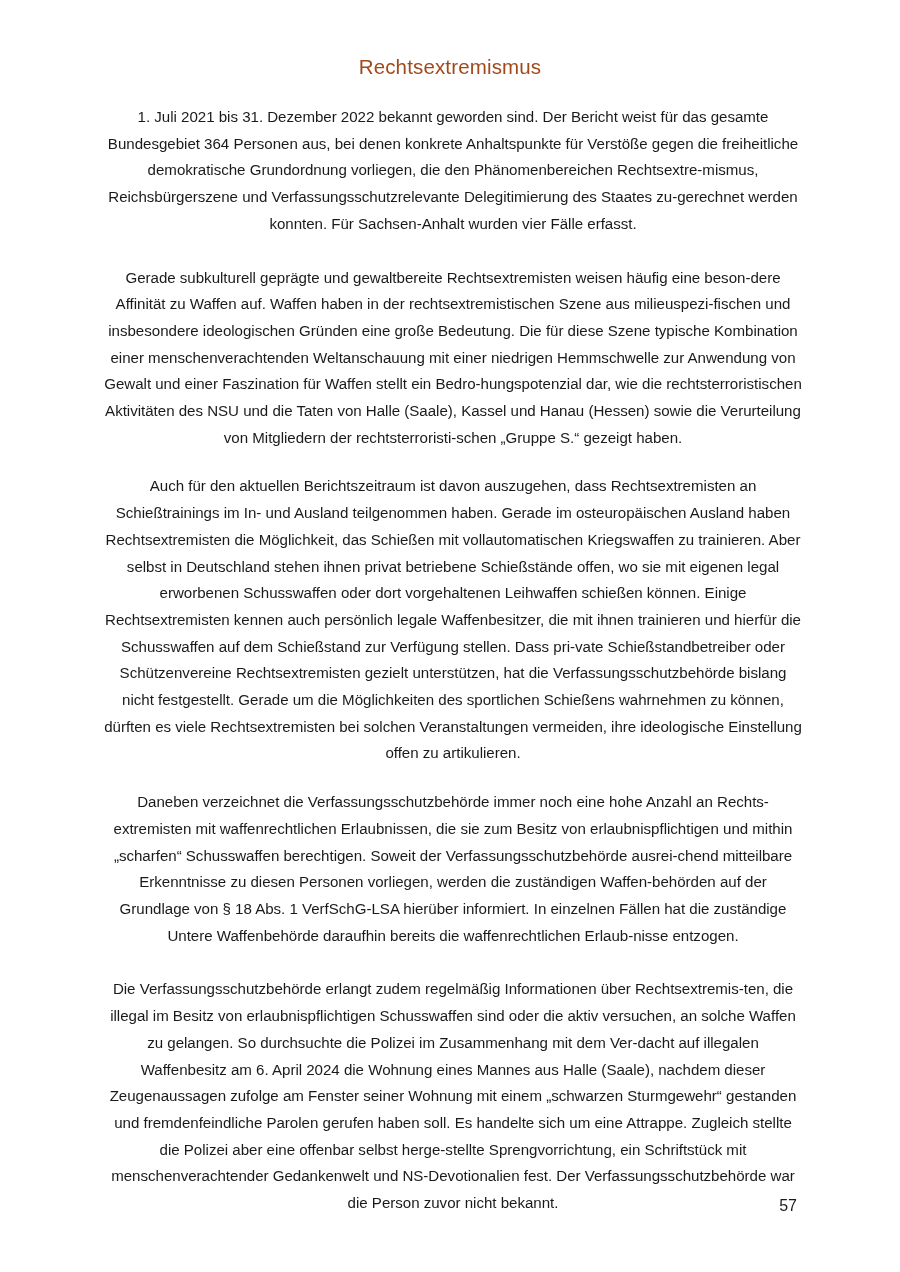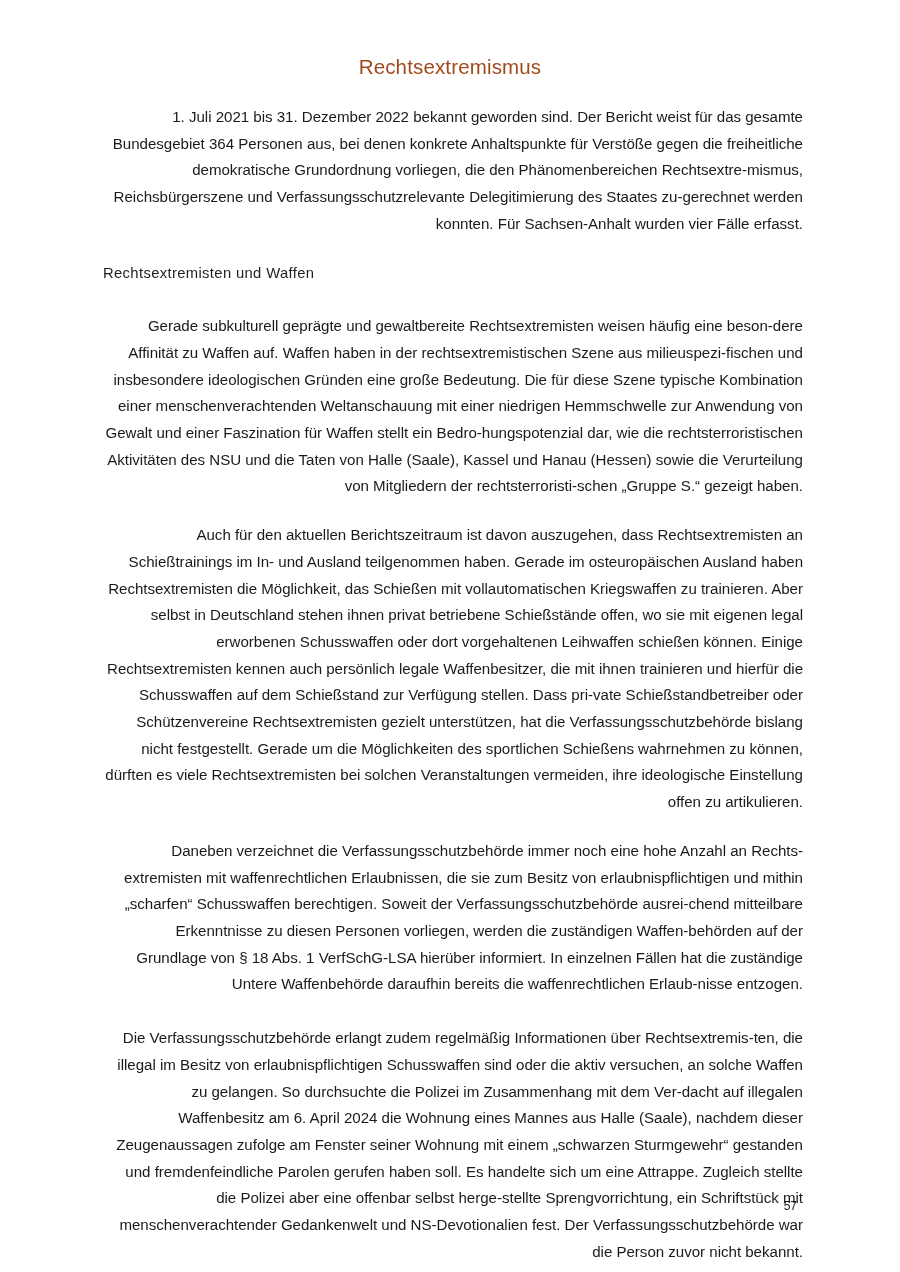--- a/index.html
+++ b/index.html
@@ -35,21 +35,21 @@
   .body-block {
     position: absolute;
     left: 103px;
     top: 104px;
     width: 700px;
   }
   p.para {
     margin: 0 0 22px 0;
     font-size: 15.1px;
     line-height: 26.7px;
-    text-align: right;
+    text-align: center;
     white-space: pre-wrap;
     letter-spacing: -0.02px;
   }
   p.para:last-of-type {
     margin-bottom: 0;
     margin-top: 27px;
   }
   .subhead {
     margin: 0;
     font-size: 14.8px;
@@ -61,38 +61,37 @@
   .section-group {
     margin-bottom: 22px;
   }
   .section-group .para {
     margin-bottom: 0;
   }
   .page-number {
     position: absolute;
     right: 103px;
     top: 1196px;
-    font-size: 12px;
+    font-size: 16px;
     line-height: 20px;
     color: #1a1a1a;
   }
 </style>
 </head>
 <body>
 
 <div class="page">
 
   <h1 class="doc-title">Rechtsextremismus</h1>
 
   <div class="body-block">
 
     <p class="para">1. Juli 2021 bis 31. Dezember 2022 bekannt geworden sind. Der Bericht weist für das gesamte Bundesgebiet 364 Personen aus, bei denen konkrete Anhaltspunkte für Verstöße gegen die freiheitliche demokratische Grundordnung vorliegen, die den Phänomenbereichen Rechtsextre-mismus, Reichsbürgerszene und Verfassungsschutzrelevante Delegitimierung des Staates zu-gerechnet werden konnten. Für Sachsen-Anhalt wurden vier Fälle erfasst.</p>
 
     <div class="section-group">
-      <div class="subhead">Rechtsextremisten und Waffen</div>
       <p class="para">Gerade subkulturell geprägte und gewaltbereite Rechtsextremisten weisen häufig eine beson-dere Affinität zu Waffen auf. Waffen haben in der rechtsextremistischen Szene aus milieuspezi-fischen und insbesondere ideologischen Gründen eine große Bedeutung. Die für diese Szene typische Kombination einer menschenverachtenden Weltanschauung mit einer niedrigen Hemmschwelle zur Anwendung von Gewalt und einer Faszination für Waffen stellt ein Bedro-hungspotenzial dar, wie die rechtsterroristischen Aktivitäten des NSU und die Taten von Halle (Saale), Kassel und Hanau (Hessen) sowie die Verurteilung von Mitgliedern der rechtsterroristi-schen „Gruppe S.“ gezeigt haben.</p>
     </div>
 
     <p class="para">Auch für den aktuellen Berichtszeitraum ist davon auszugehen, dass Rechtsextremisten an Schießtrainings im In- und Ausland teilgenommen haben. Gerade im osteuropäischen Ausland haben Rechtsextremisten die Möglichkeit, das Schießen mit vollautomatischen Kriegswaffen zu trainieren. Aber selbst in Deutschland stehen ihnen privat betriebene Schießstände offen, wo sie mit eigenen legal erworbenen Schusswaffen oder dort vorgehaltenen Leihwaffen schießen können. Einige Rechtsextremisten kennen auch persönlich legale Waffenbesitzer, die mit ihnen trainieren und hierfür die Schusswaffen auf dem Schießstand zur Verfügung stellen. Dass pri-vate Schießstandbetreiber oder Schützenvereine Rechtsextremisten gezielt unterstützen, hat die Verfassungsschutzbehörde bislang nicht festgestellt. Gerade um die Möglichkeiten des sportlichen Schießens wahrnehmen zu können, dürften es viele Rechtsextremisten bei solchen Veranstaltungen vermeiden, ihre ideologische Einstellung offen zu artikulieren.</p>
 
     <p class="para">Daneben verzeichnet die Verfassungsschutzbehörde immer noch eine hohe Anzahl an Rechts-extremisten mit waffenrechtlichen Erlaubnissen, die sie zum Besitz von erlaubnispflichtigen und mithin „scharfen“ Schusswaffen berechtigen. Soweit der Verfassungsschutzbehörde ausrei-chend mitteilbare Erkenntnisse zu diesen Personen vorliegen, werden die zuständigen Waffen-behörden auf der Grundlage von § 18 Abs. 1 VerfSchG-LSA hierüber informiert. In einzelnen Fällen hat die zuständige Untere Waffenbehörde daraufhin bereits die waffenrechtlichen Erlaub-nisse entzogen.</p>
 
     <p class="para">Die Verfassungsschutzbehörde erlangt zudem regelmäßig Informationen über Rechtsextremis-ten, die illegal im Besitz von erlaubnispflichtigen Schusswaffen sind oder die aktiv versuchen, an solche Waffen zu gelangen. So durchsuchte die Polizei im Zusammenhang mit dem Ver-dacht auf illegalen Waffenbesitz am 6. April 2024 die Wohnung eines Mannes aus Halle (Saale), nachdem dieser Zeugenaussagen zufolge am Fenster seiner Wohnung mit einem „schwarzen Sturmgewehr“ gestanden und fremdenfeindliche Parolen gerufen haben soll. Es handelte sich um eine Attrappe. Zugleich stellte die Polizei aber eine offenbar selbst herge-stellte Sprengvorrichtung, ein Schriftstück mit menschenverachtender Gedankenwelt und NS-Devotionalien fest. Der Verfassungsschutzbehörde war die Person zuvor nicht bekannt.</p>
 
   </div>

